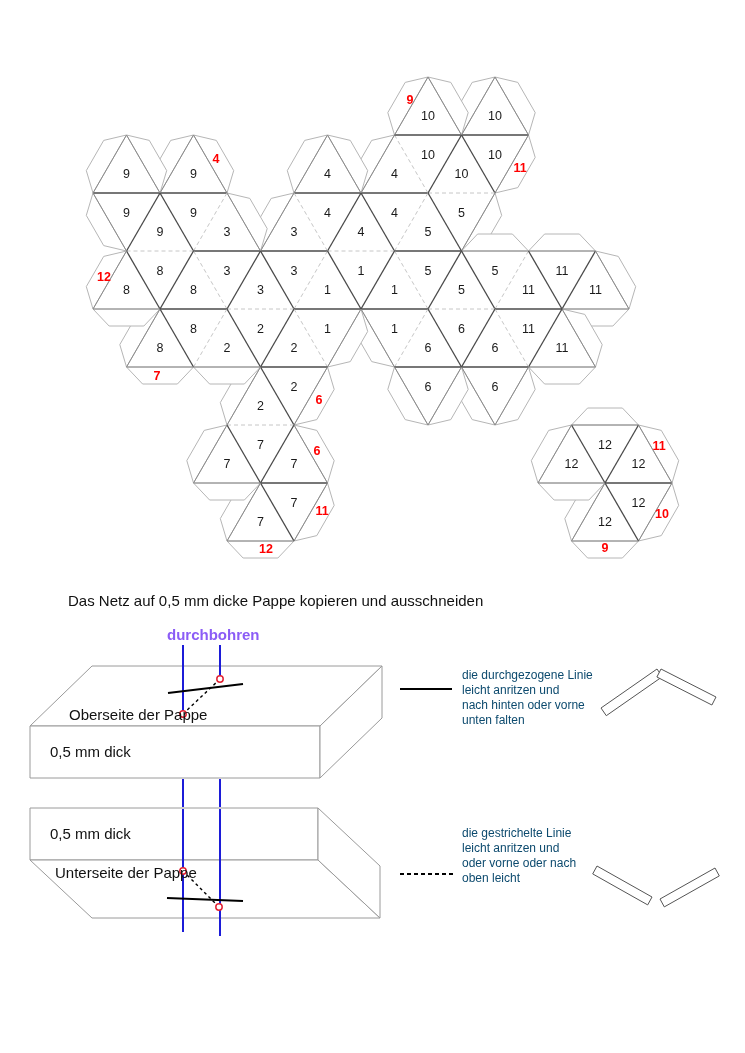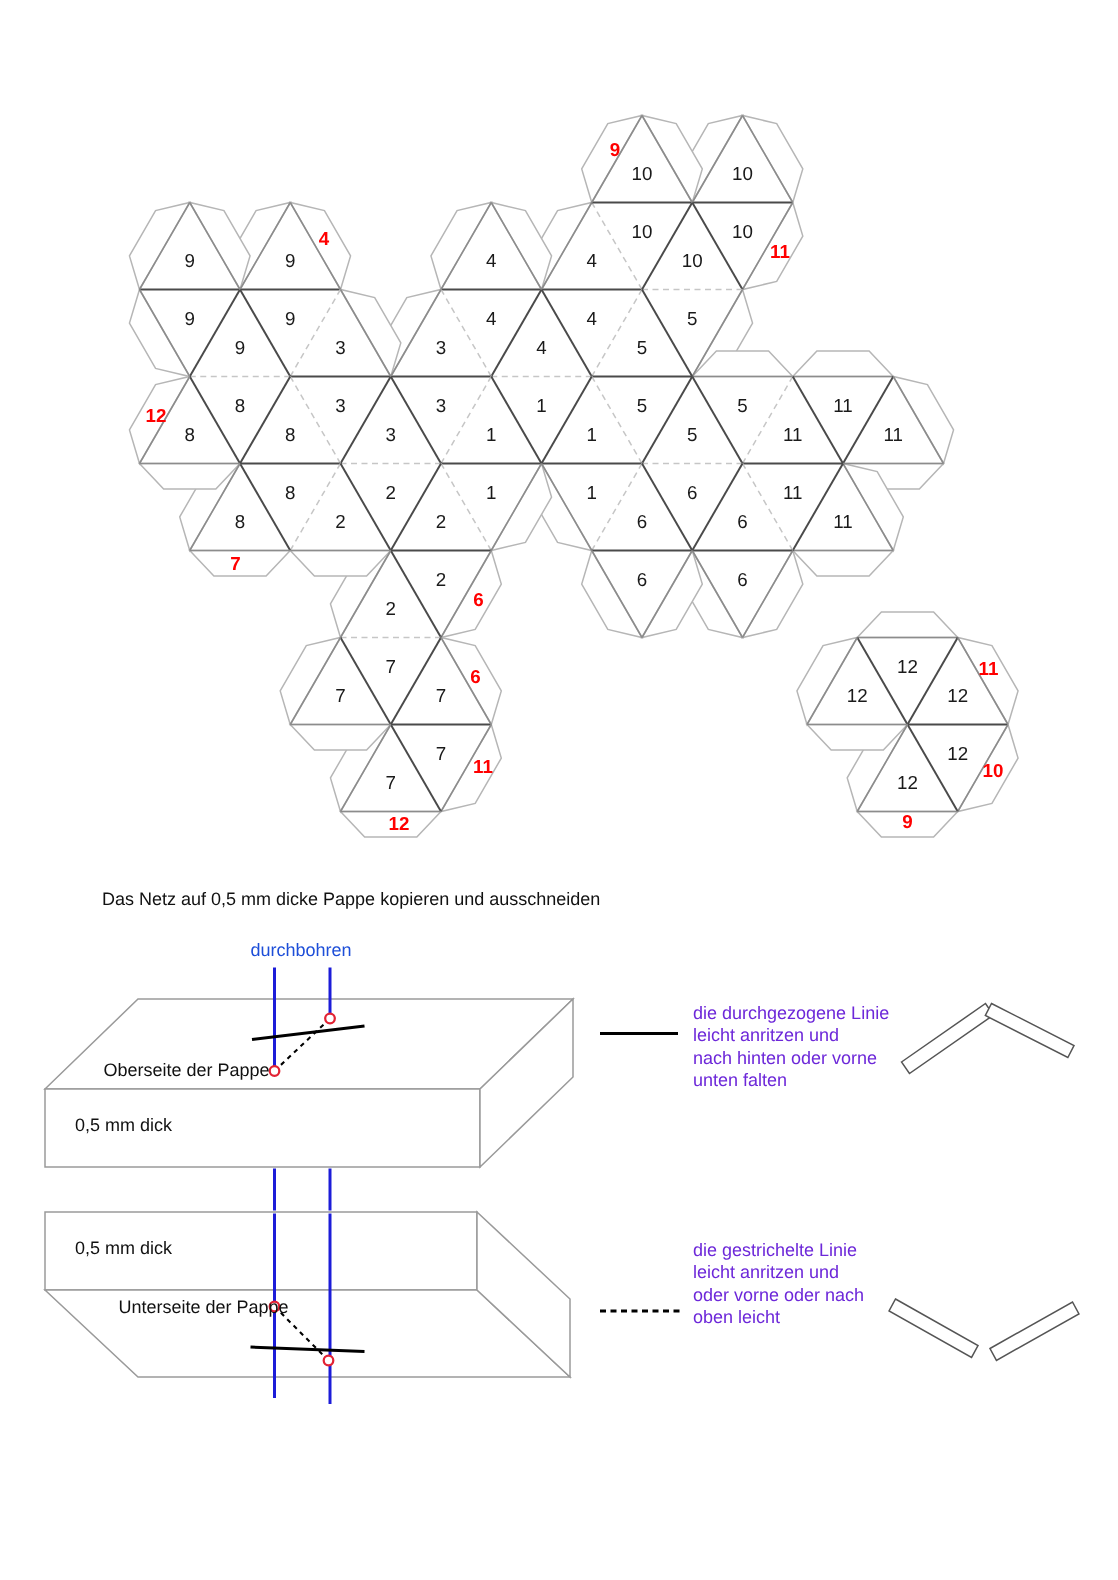--- a/index.html
+++ b/index.html
@@ -1,21 +1,21 @@
 <!DOCTYPE html>
 <html><head>
 <meta charset="utf-8">
 <style>
   html,body{margin:0;padding:0;background:#fff;}
   #stage{position:relative;width:745px;height:1053px;background:#ffffff;overflow:hidden;
          font-family:"Liberation Sans", sans-serif;}
   #diagram-svg{position:absolute;left:0;top:0;}
-  .txt{position:absolute;color:#111;font-size:12px;white-space:nowrap;}
-  .txt-blue{color:#1d4ed8;font-weight:normal;}
-  .legend-block{position:absolute;font-size:12px;line-height:15px;color:#6d28d9;}
+  .txt{position:absolute;color:#111;font-size:15px;white-space:nowrap;}
+  .txt-blue{color:#8b5cf6;font-weight:bold;}
+  .legend-block{position:absolute;font-size:12px;line-height:15px;color:#0c4a6e;}
 </style>
 </head>
 <body>
 
 <div id="stage">
   <svg id="diagram-svg" width="745" height="1053" viewBox="0 0 745 1053">
       <g>
         <polygon points="227.0,193.0 193.5,135.0 216.3,140.4 233.7,170.6" fill="#fff" stroke="#b6b6b6" stroke-width="1"></polygon>
         <polygon points="193.5,135.0 160.0,193.0 153.3,170.6 170.7,140.4" fill="#fff" stroke="#b6b6b6" stroke-width="1"></polygon>
         <polygon points="93.0,193.0 126.5,251.0 103.7,245.6 86.3,215.4" fill="#fff" stroke="#b6b6b6" stroke-width="1"></polygon>
@@ -292,21 +292,21 @@
   <div class="txt" style="left:68px;top:592px;">Das Netz auf 0,5 mm dicke Pappe kopieren und ausschneiden</div>
 
   <div class="txt txt-blue" style="left:167px;top:626px;">durchbohren</div>
 
   <div class="txt" style="left:55px;top:706px;margin-left:14px;">Oberseite der Pappe</div>
 
   <div class="txt" style="left:50px;top:743px;">0,5 mm dick</div>
 
   <div class="txt" style="left:50px;top:825px;">0,5 mm dick</div>
 
-  <div class="txt" style="left:55px;top:864px;margin-left:24px;">Unterseite der Pappe</div>
+  <div class="txt" style="left:55px;top:864px;">Unterseite der Pappe</div>
 
   <div class="legend-block" style="left:462px;top:668px;">
     <div>die durchgezogene Linie</div>
     <div>leicht anritzen und</div>
     <div>nach hinten oder vorne</div>
     <div>unten falten</div>
   </div>
 
   <div class="legend-block" style="left:462px;top:826px;">
     <div>die gestrichelte Linie</div>

